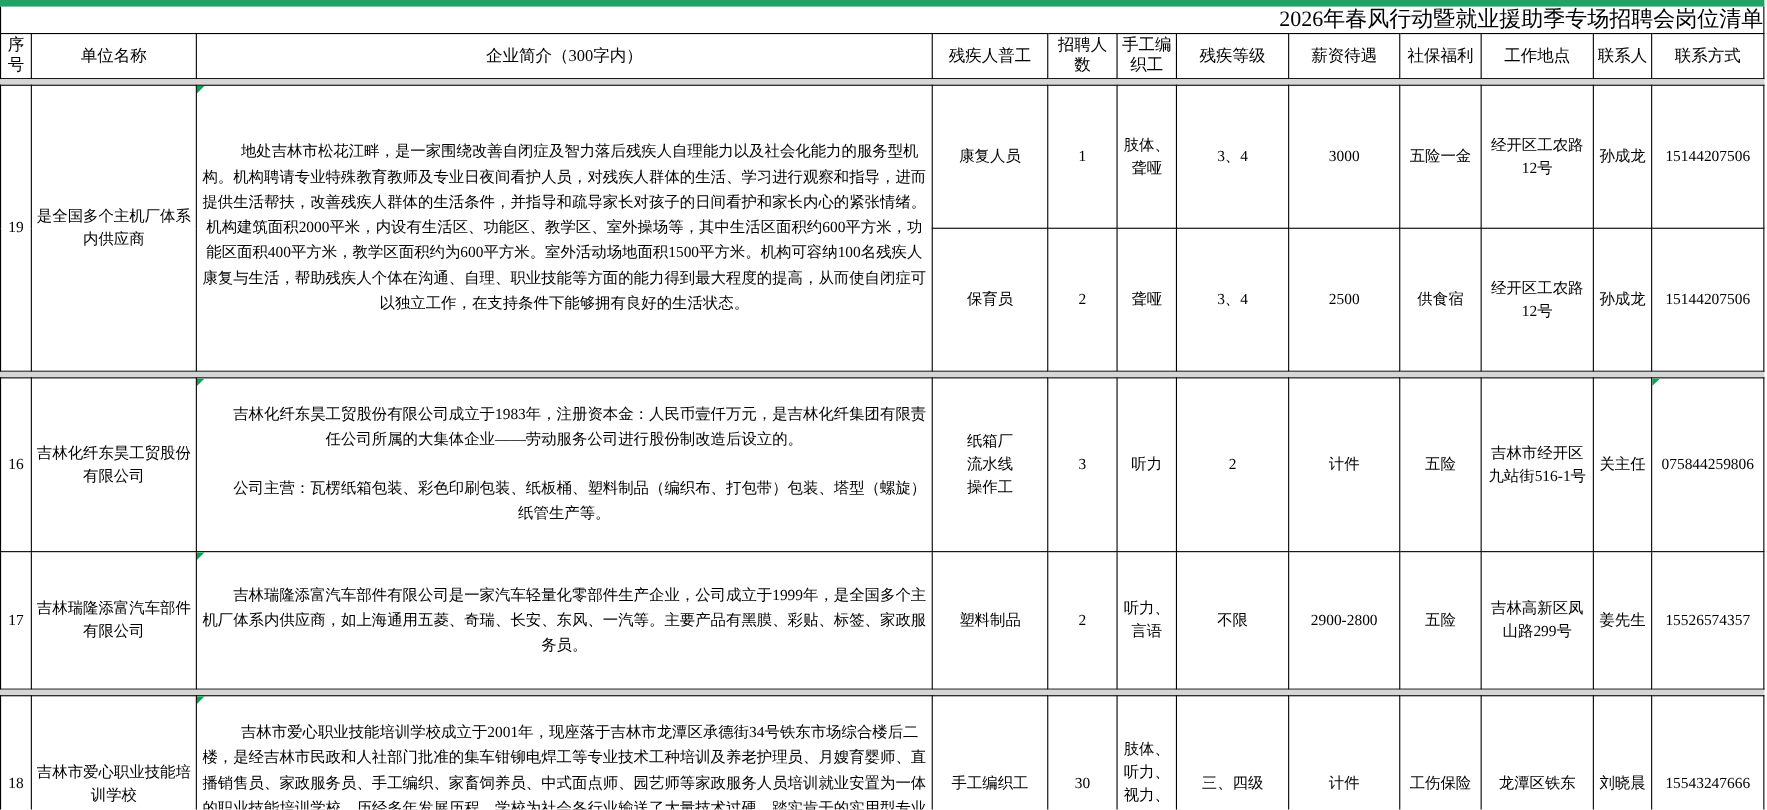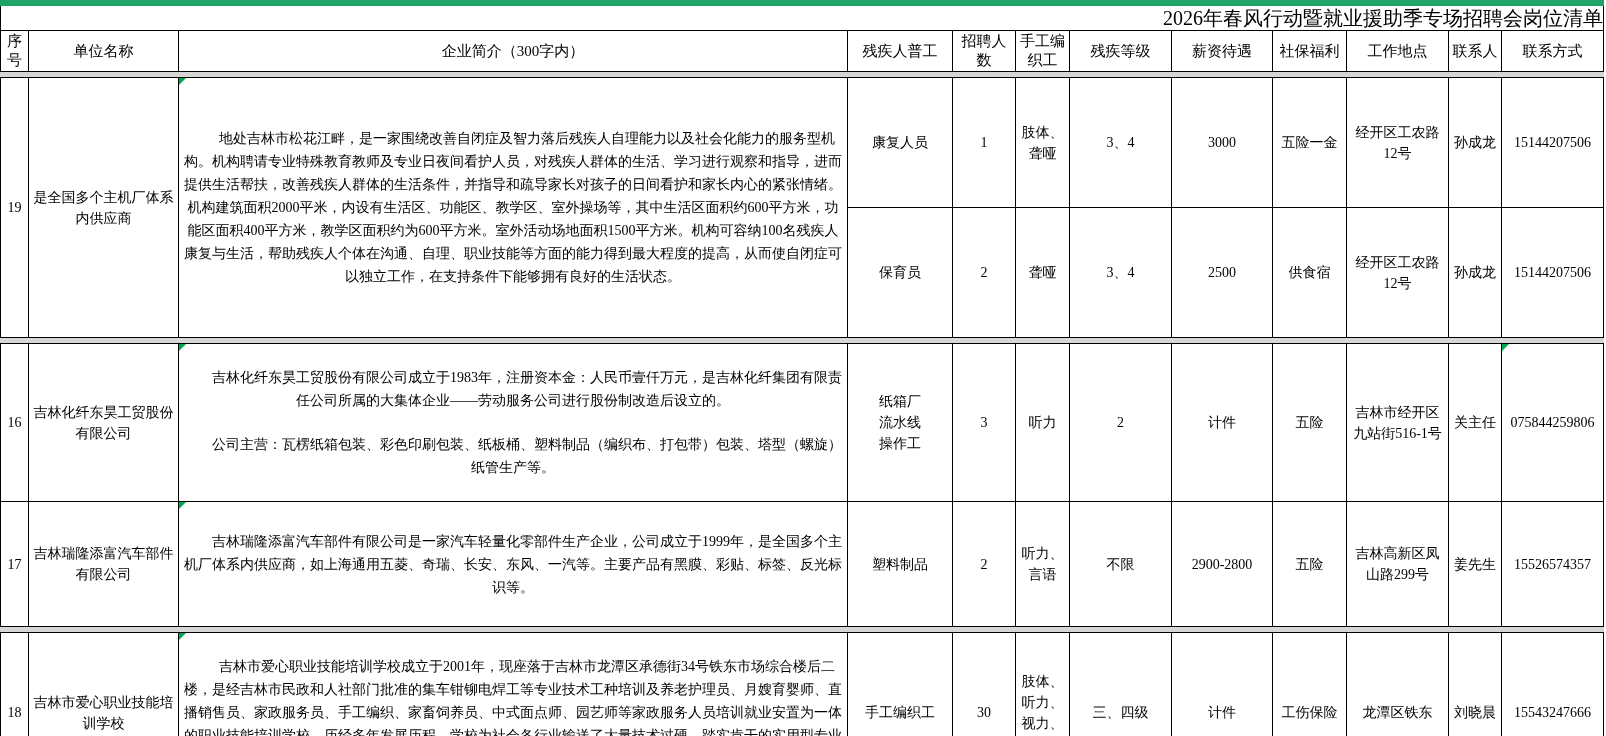--- a/index.html
+++ b/index.html
@@ -171,21 +171,21 @@
       <td>计件</td>
       <td>五险</td>
       <td>吉林市经开区九站街516-1号</td>
       <td>关主任</td>
       <td class="flag">075844259806</td>
     </tr>
     <tr class="h125">
       <td>17</td>
       <td>吉林瑞隆添富汽车部件有限公司</td>
       <td class="intro flag">
-        <p>吉林瑞隆添富汽车部件有限公司是一家汽车轻量化零部件生产企业，公司成立于1999年，是全国多个主机厂体系内供应商，如上海通用五菱、奇瑞、长安、东风、一汽等。主要产品有黑膜、彩贴、标签、反光标识等。</p>
+        <p>吉林瑞隆添富汽车部件有限公司是一家汽车轻量化零部件生产企业，公司成立于1999年，是全国多个主机厂体系内供应商，如上海通用五菱、奇瑞、长安、东风、一汽等。主要产品有黑膜、彩贴、标签、家政服务员。</p>
       </td>
       <td>塑料制品</td>
       <td>2</td>
       <td>听力、
 言语</td>
       <td>不限</td>
       <td>2900-2800</td>
       <td>五险</td>
       <td>吉林高新区凤山路299号</td>
       <td>姜先生</td>

